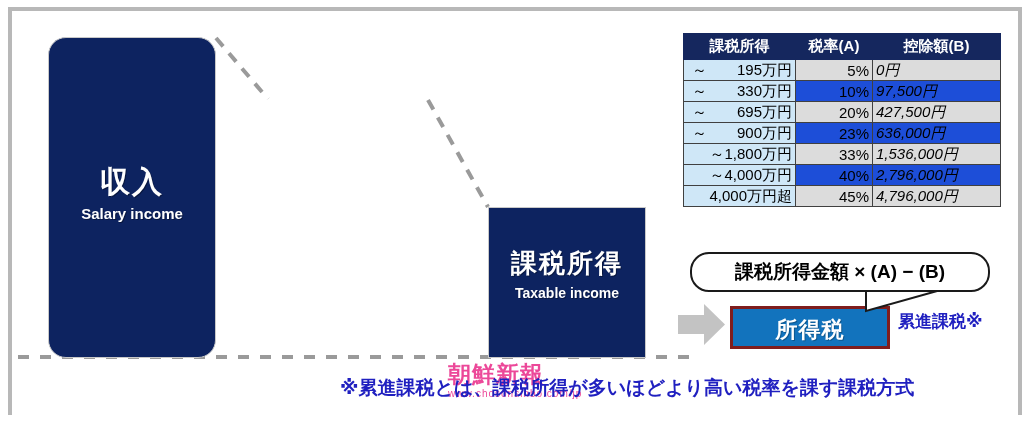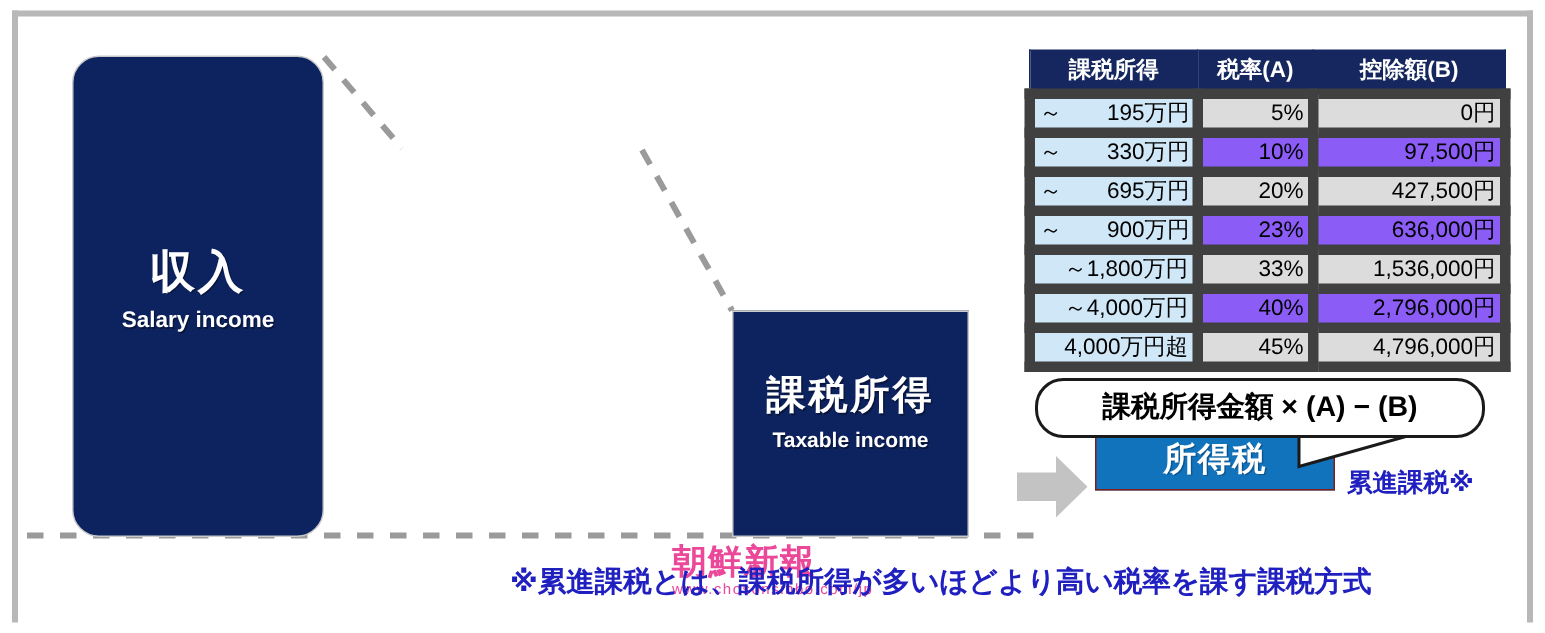--- a/index.html
+++ b/index.html
@@ -95,40 +95,40 @@
     color: #ffffff;
     font-weight: bold;
     font-size: 15px;
     height: 25px;
     border: 1px solid #15275e;
     text-align: center;
     padding: 0;
   }
   #tax-table td {
     height: 21px;
-    border: 7px solid #404040;
+    border: 1px solid #404040;
     padding: 0 3px;
     color: #000000;
     box-sizing: border-box;
   }
   #tax-table td.c-bracket {
     background: #cfe7f7;
     text-align: right;
     white-space: pre;
   }
   #tax-table td.c-rate {
     text-align: right;
   }
   #tax-table td.c-ded {
-    text-align: right;
+    font-style: italic;
   }
   #tax-table tr.odd td.c-rate,
   #tax-table tr.odd td.c-ded { background: #dcdcdc; }
   #tax-table tr.even td.c-rate,
-  #tax-table tr.even td.c-ded { background: #8b5cf6; margin-left: 20px; }
+  #tax-table tr.even td.c-ded { background: #1d4ed8; margin-left: 20px; }
 
   
   #formula-callout {
     position: absolute;
     left: 690px;
     top: 252px;
     width: 300px;
     height: 40px;
     border: 2px solid #1a1a1a;
     border-radius: 19px;
@@ -148,25 +148,25 @@
     left: 678px;
     top: 303px;
     width: 48px;
     height: 43px;
   }
 
   
   #income-tax-box {
     position: absolute;
     left: 730px;
-    top: 284px;
+    top: 306px;
     width: 160px;
     height: 43px;
     background: #1273bd;
-    border: 1px solid #7f1d1d;
+    border: 3px solid #7f1d1d;
     box-sizing: border-box;
     color: #ffffff;
     font-size: 22px;
     font-weight: bold;
     line-height: 41px;
     text-align: center;
     letter-spacing: 1px;
     text-shadow: 1px 1px 0 rgba(0,0,0,0.25);
   }
 

